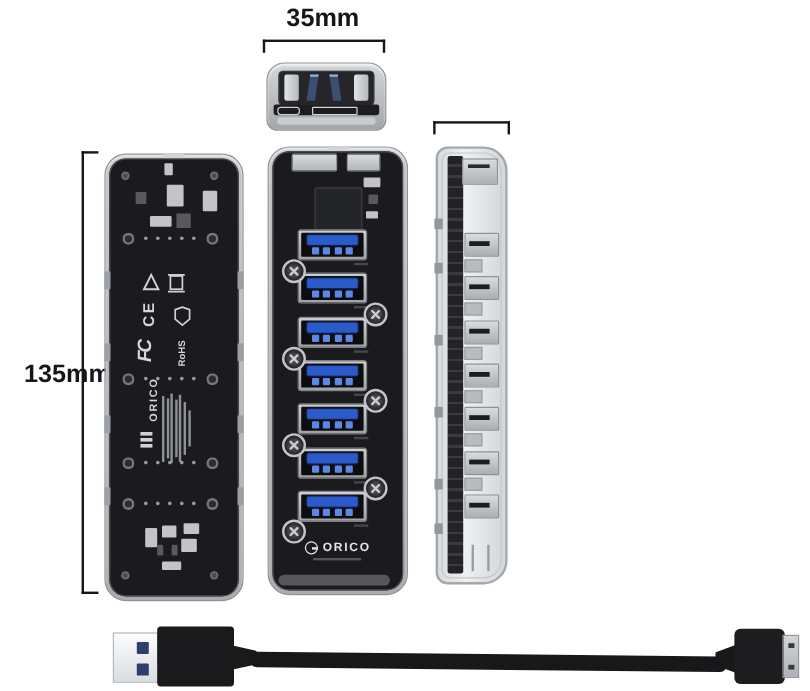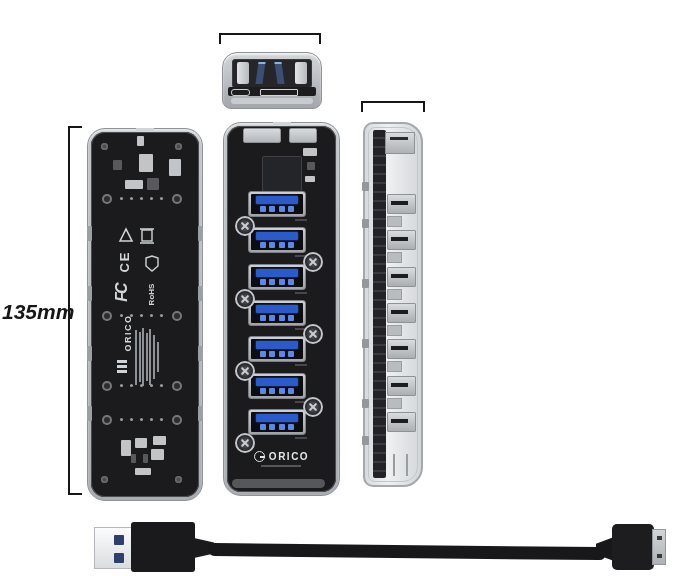--- a/index.html
+++ b/index.html
@@ -3,21 +3,21 @@
 <meta charset="utf-8">
 <style>
   html,body{margin:0;padding:0;background:#ffffff;}
   .canvas{position:relative;width:675px;height:576px;background:#ffffff;overflow:hidden;
           font-family:"Liberation Sans",sans-serif;}
 
   
   .dim-label{position:absolute;font-weight:700;color:#161616;font-size:21px;text-align:center;}
   #dim-top{left:219px;top:4px;width:100px;}
   #dim-side{left:356px;top:77px;width:68px;font-size:20px;}
-  #dim-length{left:2px;top:300px;width:62px;font-style:italic;}
+  #dim-length{left:20px;top:300px;width:62px;}
   .bracket-h{position:absolute;border-top:2px solid #161616;border-left:2px solid #161616;
              border-right:2px solid #161616;height:9px;}
   #bracket-top{left:219px;top:33px;width:98px;}
   #bracket-side{left:361px;top:101px;width:60px;}
   .bracket-v{position:absolute;border-left:2px solid #161616;border-top:2px solid #161616;
              border-bottom:2px solid #161616;width:12px;}
   #bracket-length{left:68px;top:126px;height:365px;}
 
   
   .top-view{position:absolute;left:222px;top:52px;width:98px;height:55px;
@@ -128,20 +128,21 @@
   .cable-end-body{position:absolute;left:612px;top:524px;width:42px;height:46px;background:#1d1d1f;border-radius:5px;}
   .cable-end-tip{position:absolute;left:652px;top:529px;width:14px;height:36px;
                  background:linear-gradient(180deg,#d2d5d8,#aeb2b6);border:1px solid #93979b;box-sizing:border-box;}
   .tip-dot{position:absolute;left:4px;width:5px;height:4px;background:#3a3a3e;}
 </style>
 </head>
 <body>
 
 <div class="canvas">
 
+  <div class="dim-label" id="dim-top">35mm</div>
   <div class="bracket-h" id="bracket-top"></div>
 
   <div class="bracket-h" id="bracket-side"></div>
 
   <div class="dim-label" id="dim-length">135mm</div>
   <div class="bracket-v" id="bracket-length"></div>
 
   <div class="top-view">
     <div class="tv-cavity">
       <div class="tv-bar l"></div>

